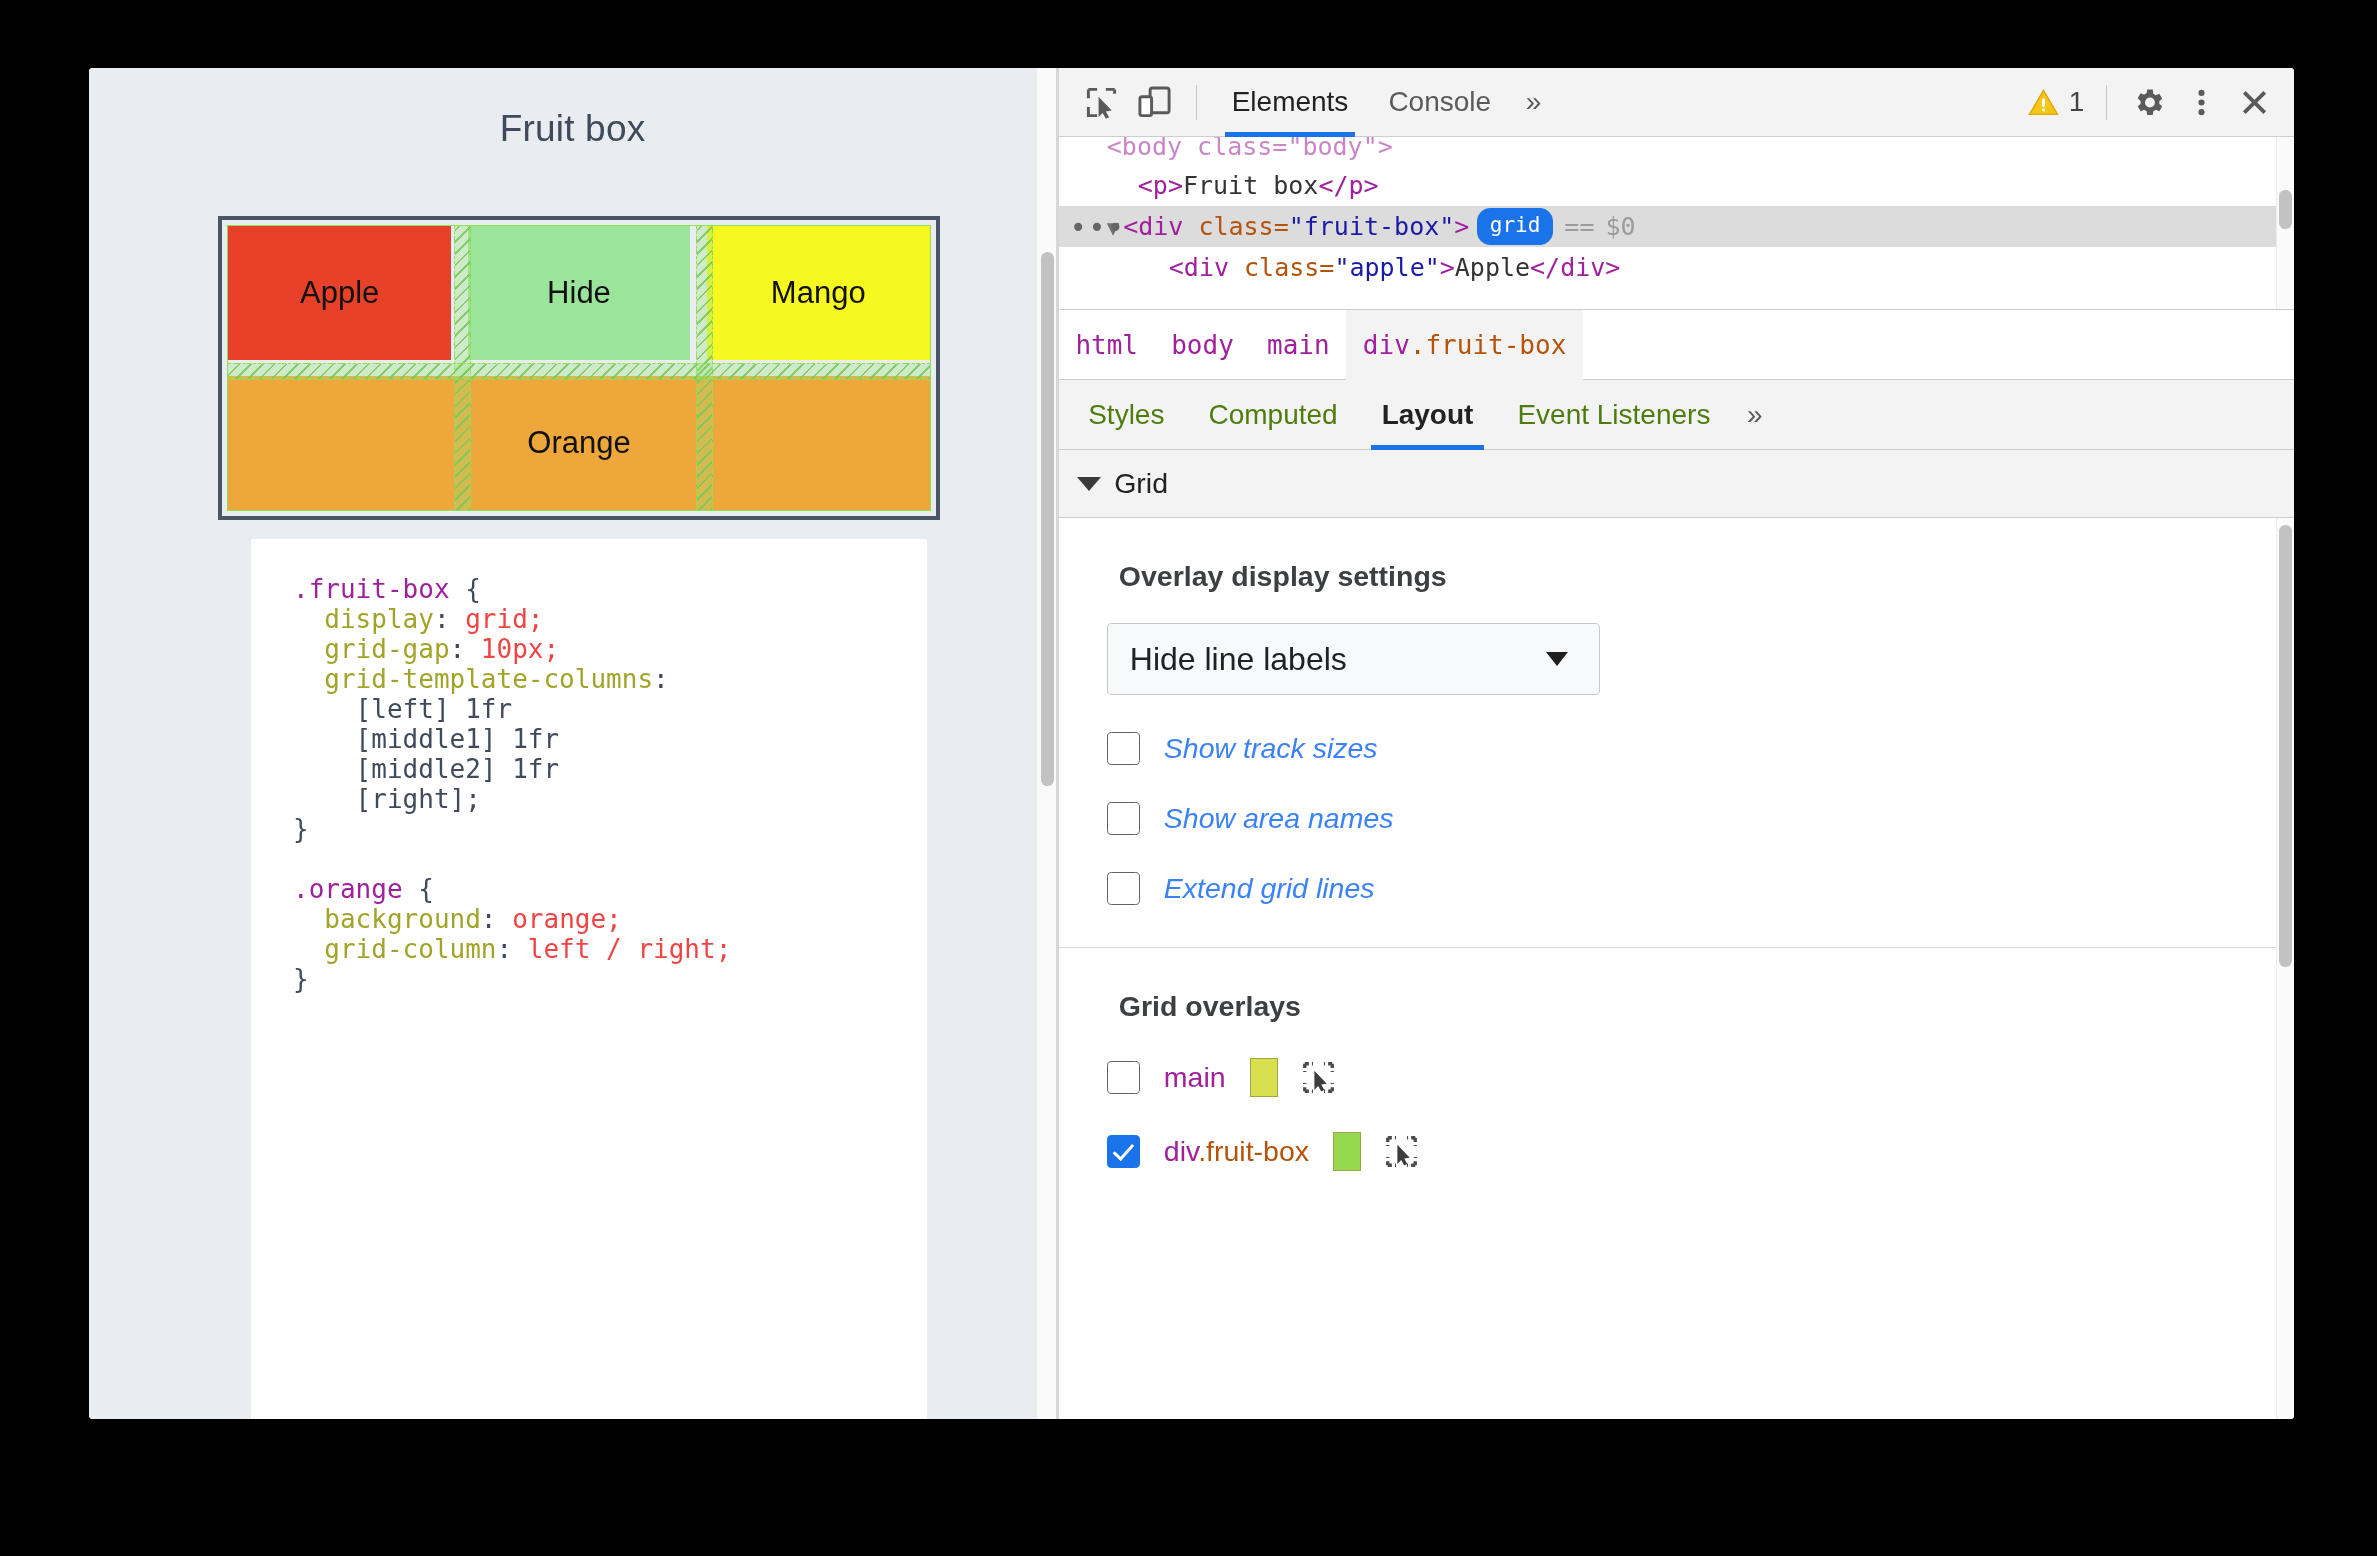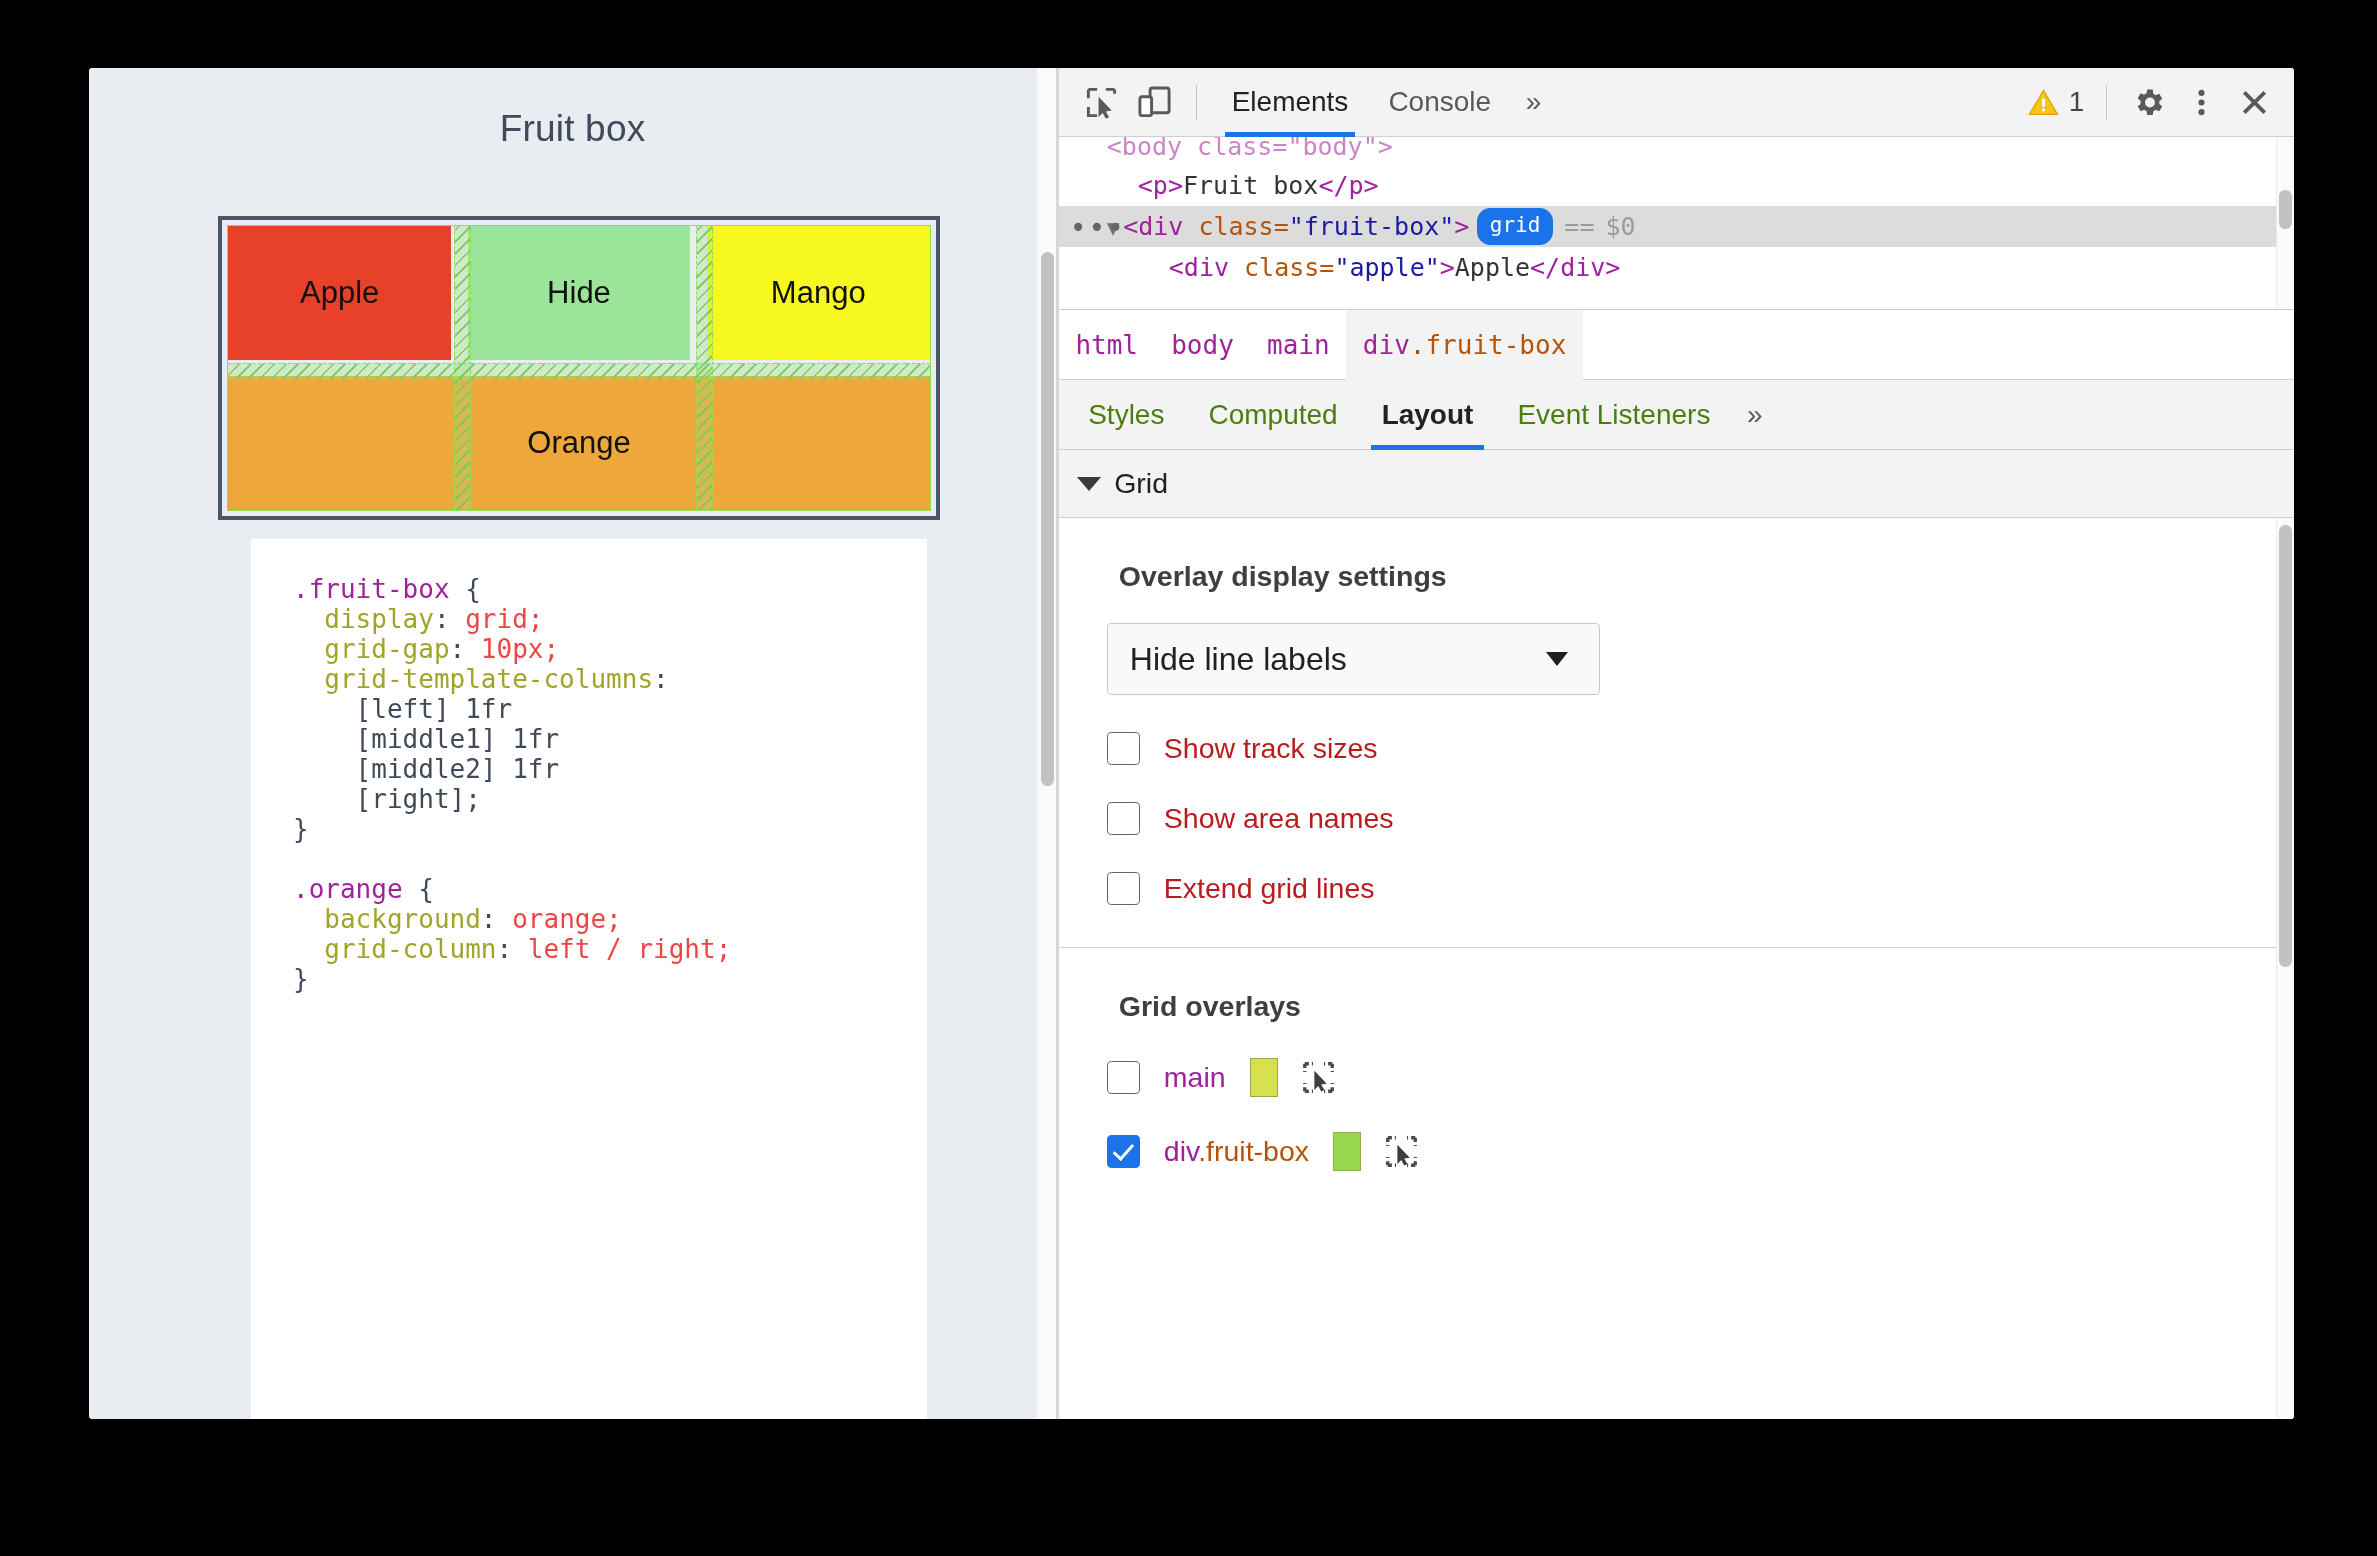--- a/index.html
+++ b/index.html
@@ -311,21 +311,21 @@
     background: #1a73e8; border-color: #1a73e8;
     position: relative;
   }
   .cbox.on::after {
     content: "";
     position: absolute; left: 10px; top: 3.7px;
     width: 8.3px; height: 16.6px;
     border: solid #fff; border-width: 0 3.7px 3.7px 0;
     transform: rotate(42deg);
   }
-  .chk-label { font-size: 28.5px; color: #b91c1c; }
+  .chk-label { font-size: 28.5px; color: #3b82f6; font-style: italic; }
   #divider {
     margin: 42px 0 0 -48px;
     border-top: 0.9px solid #d8d8d8;
   }
   .ov-row {
     display: flex; align-items: center; gap: 24px;
     margin-top: 35px;
   }
   .ov-name { font-size: 28.5px; color: #a0219c; }
   .ov-name .cls { color: #b45309; }

